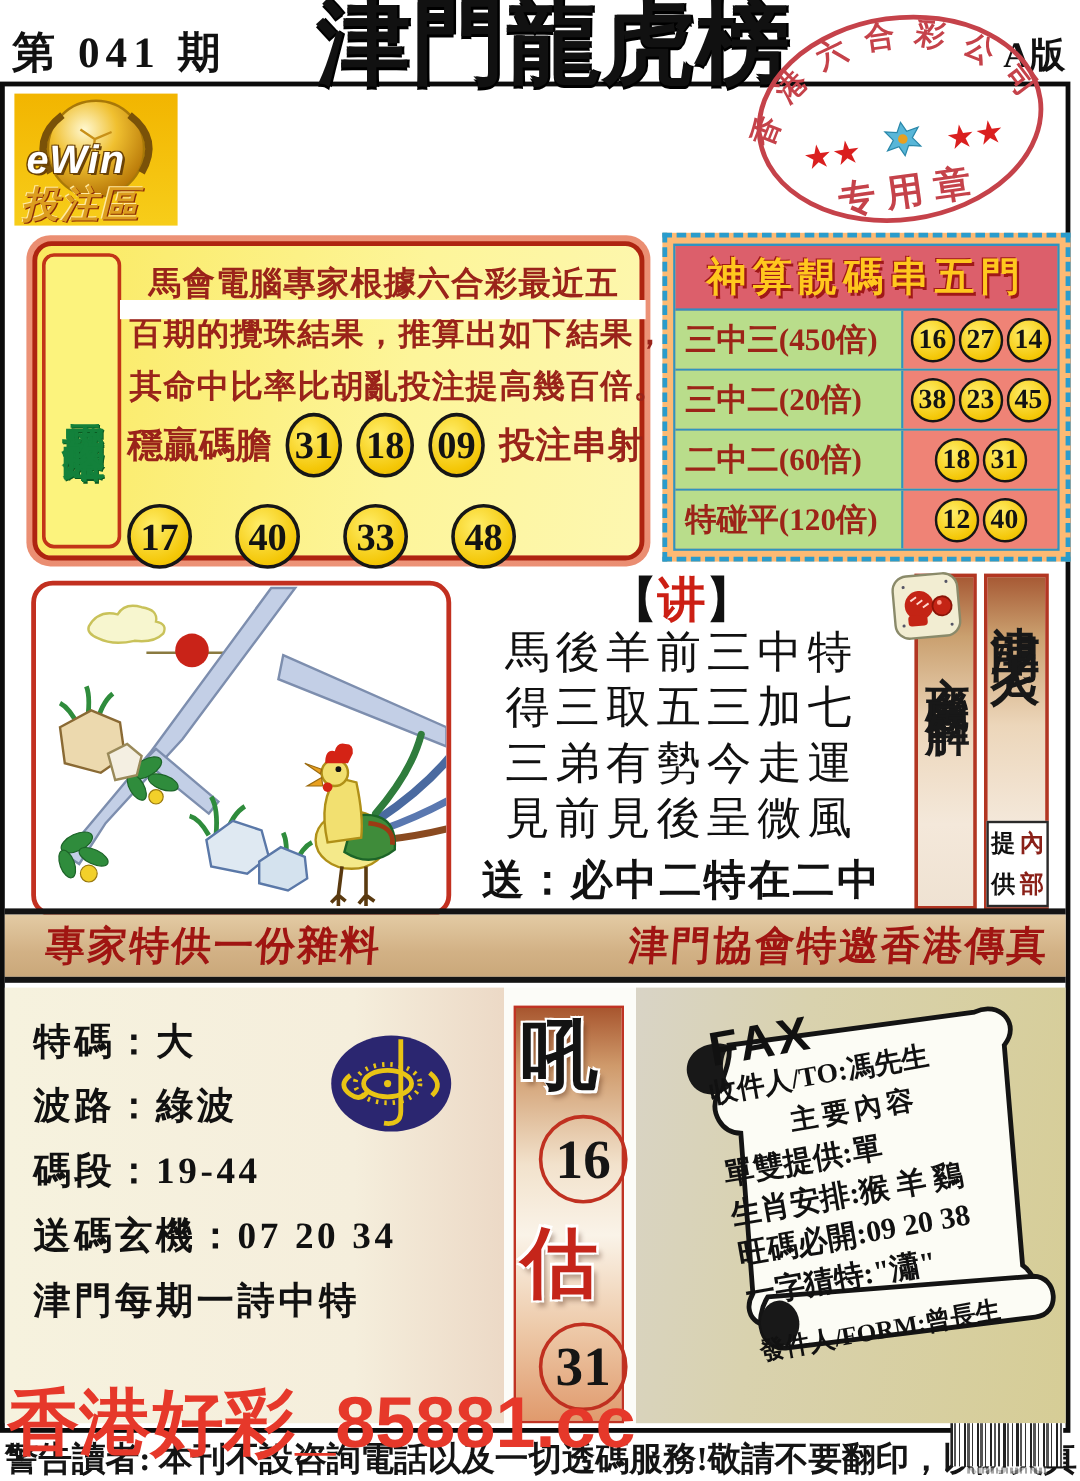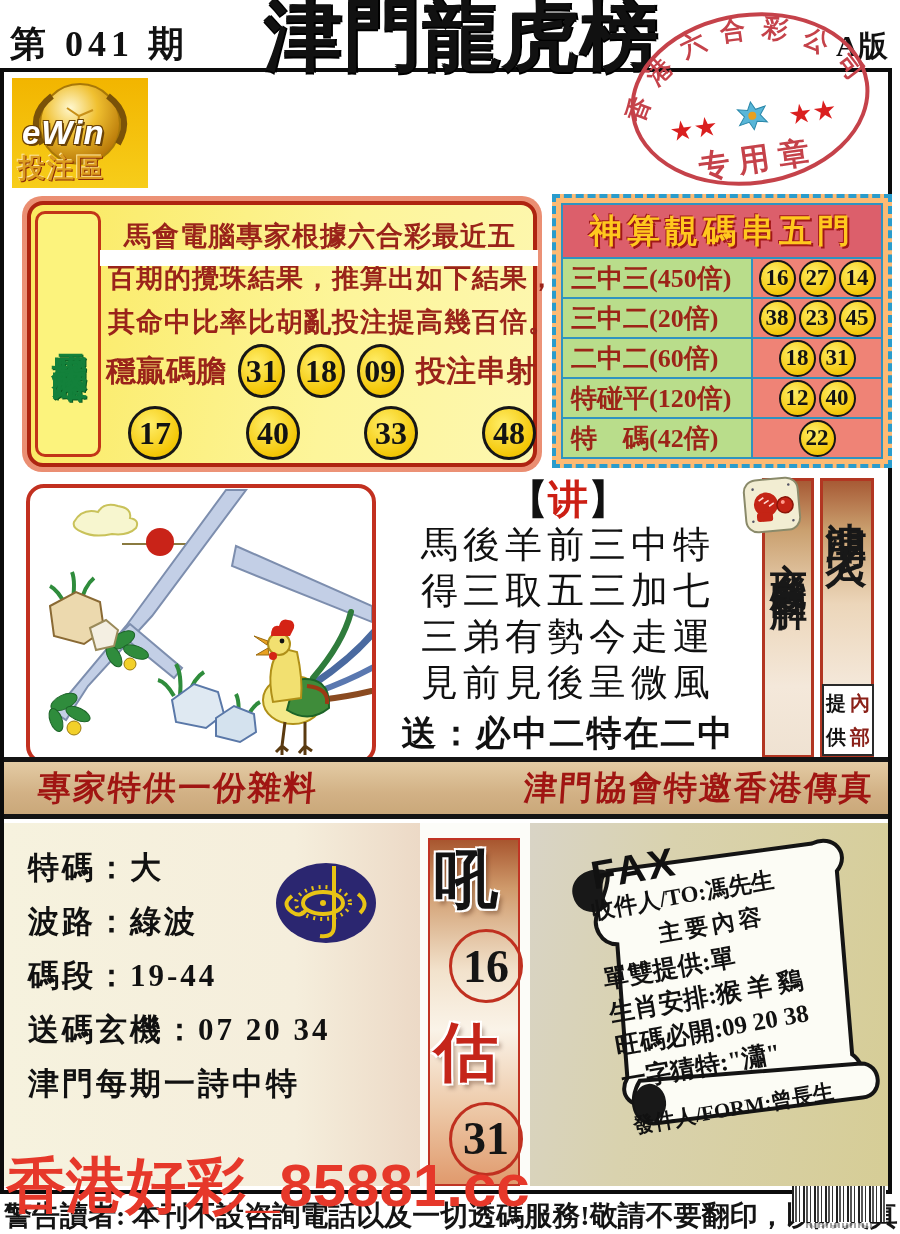--- a/index.html
+++ b/index.html
@@ -15,37 +15,37 @@
   .frame{left:0;top:68px;width:884px;height:1118px;border:4px solid #0c0c0c;z-index:0;}
 
   
   .stamp{left:618px;top:2px;z-index:10;}
 
   
   .ewin{left:12px;top:78px;width:136px;height:110px;background:linear-gradient(180deg,#f2b500,#f7cd1a);z-index:2;}
   .ewin-word{position:absolute;left:10px;top:36px;font-size:33px;font-style:italic;font-weight:900;
              font-family:"Liberation Sans",sans-serif;color:#fff;letter-spacing:1px;
              text-shadow:2px 2px 0 #6a4206,-1px -1px 0 #6a4206,1px -1px 0 #6a4206,-1px 1px 0 #6a4206;}
-  .ewin-sub{position:absolute;left:6px;top:72px;font-size:27px;font-weight:900;color:#dc9d1e;
+  .ewin-sub{position:absolute;left:6px;top:72px;font-size:31px;font-weight:900;font-style:italic;color:#dc9d1e;
             letter-spacing:2px;text-shadow:1px 1px 0 #8a2a08,-1px -1px 0 #ffe9a0;}
 
   
   .strategy{left:22px;top:196px;width:520px;height:276px;background:radial-gradient(ellipse at center,#f2a288,#ea8d71);
             border-radius:20px;z-index:1;}
   .strat-yellow{position:absolute;inset:5px;background:linear-gradient(100deg,#fae95f,#fdf59a 60%,#fdf7b0);
                 border:4px solid #ae2410;border-radius:16px;}
   .strategy-side{position:absolute;left:13px;top:15px;width:60px;height:240px;border:3px solid #c23418;border-radius:10px;
                  background:#fcf37d;display:flex;align-items:center;justify-content:center;
                  writing-mode:vertical-rl;text-orientation:upright;font-size:35px;font-weight:900;color:#13813b;
                  letter-spacing:3px;text-shadow:1px 1px 0 #0a5a22;}
   .s-line{position:absolute;left:86px;width:424px;text-align:center;font-weight:900;color:#9a231a;font-size:27px;
           letter-spacing:1px;white-space:nowrap;}
   .s1{top:22px;} .s2{top:64px;} .s3{top:108px;}
   .s-row1{position:absolute;left:84px;top:148px;width:430px;display:flex;align-items:center;justify-content:center;gap:12px;}
-  .s-row2{position:absolute;left:84px;top:210px;width:430px;display:flex;justify-content:flex-end;gap:64px;}
+  .s-row2{position:absolute;left:84px;top:224px;width:430px;display:flex;justify-content:flex-start;gap:36px;}
   .s-label{font-size:30px;font-weight:900;color:#9a231a;white-space:nowrap;}
   .glitch{left:78px;top:54px;width:438px;height:16px;background:#fff;z-index:3;}
 
   .num{display:inline-flex;align-items:center;justify-content:center;border-radius:50%;
        background:radial-gradient(circle at 38% 32%,#ffee6a,#f4c707 70%,#e2b300);
        border:3px solid #161616;font-weight:900;color:#131313;box-sizing:border-box;}
   .num-lg{width:54px;height:54px;font-size:32px;}
   .num-md{width:37px;height:37px;font-size:23px;border-width:2px;}
 
   
@@ -226,26 +226,20 @@
           <span class="num num-md">31</span>
         </div>
       </div>
       <div class="prow">
         <div class="plabel">特碰平(120倍)</div>
         <div class="pvals">
           <span class="num num-md">12</span>
           <span class="num num-md">40</span>
         </div>
       </div>
-      <div class="prow">
-        <div class="plabel">特　碼(42倍)</div>
-        <div class="pvals">
-          <span class="num num-md">22</span>
-        </div>
-      </div>
     </div>
   </div>
 
   <div class="abs illus">
     <svg width="342" height="272" viewBox="0 0 342 272">
       <g>
         <path d="M44,34 q8,-14 24,-10 q6,-10 20,-6 q14,2 12,12 q10,2 6,10 q-8,8 -24,6 q-18,4 -30,-2 q-10,-4 -8,-10 z" fill="#f7f6cf" stroke="#c9c25a" stroke-width="2"></path>
       </g>
       <line x1="92" y1="56" x2="172" y2="56" stroke="#8a7a40" stroke-width="2"></line>
       <circle cx="130" cy="54" r="14" fill="#c92318"></circle>

